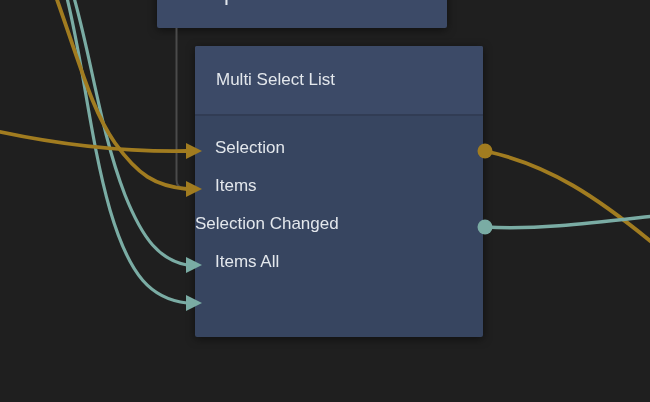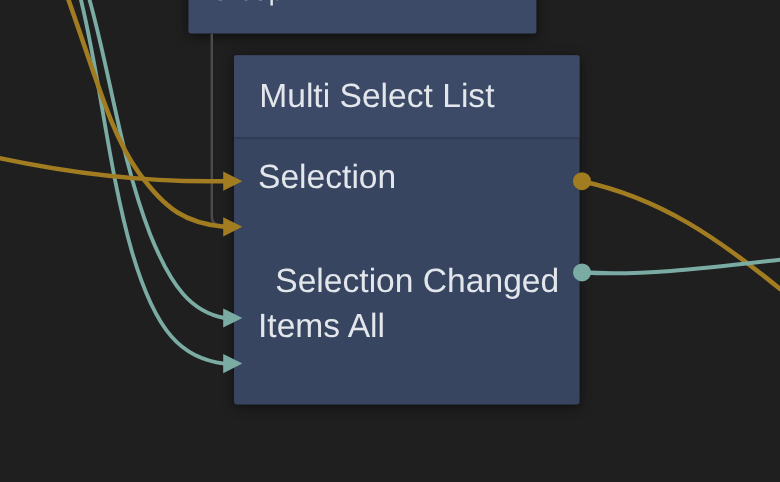--- a/index.html
+++ b/index.html
@@ -51,34 +51,34 @@
     height: 291px;
     background: var(--node-body);
   }
   .msl-header {
     height: 70px;
     background: var(--node-header);
     border-bottom: 2px solid rgba(0,0,0,0.18);
     display: flex;
     align-items: center;
     padding-left: 21px;
-    font-size: 28px;
+    font-size: 17px;
     border-radius: 2px 2px 0 0;
   }
   .msl-body {
     padding-top: 13px;
   }
   .port-row {
     height: 38px;
     display: flex;
     align-items: center;
-    font-size: 28px;
+    font-size: 17px;
   }
   .port-row.left  { justify-content: flex-start; padding-left: 20px; }
-  .port-row.right { justify-content: flex-end;  padding-right: 17px; margin-top: 48px; }
+  .port-row.right { justify-content: flex-start;  padding-right: 17px; }
   .wire-overlay {
     position: absolute;
     left: 0; top: 0;
     width: 650px; height: 402px;
     z-index: 5;
     pointer-events: none;
   }
   .wire-gold { stroke: var(--gold-wire); fill: none; }
   .wire-teal { stroke: var(--teal-wire); fill: none; }
   .arrow-gold { fill: var(--gold-wire); stroke: none; }
@@ -96,20 +96,23 @@
     <span>Group</span>
   </div>
 
   <div class="node msl-node">
     <div class="msl-header">
       <span>Multi Select List</span>
     </div>
     <div class="msl-body">
       <div class="port-row left">
         <span>Selection</span>
+      </div>
+      <div class="port-row left">
+        <span>Items</span>
       </div>
       <div class="port-row right">
         <span>Selection Changed</span>
       </div>
       <div class="port-row left">
         <span>Items All</span>
       </div>
     </div>
   </div>
 

